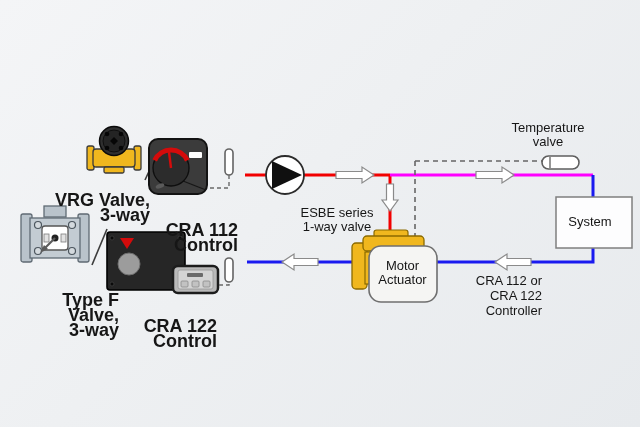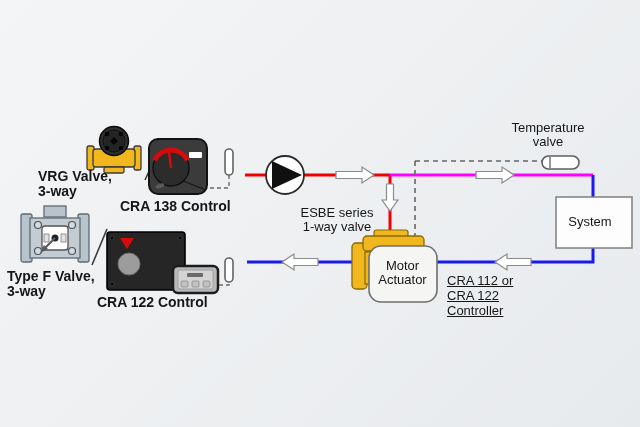--- a/index.html
+++ b/index.html
@@ -3,21 +3,21 @@
 <meta charset="utf-8">
 <style>
   html,body{margin:0;padding:0;}
   .stage{
     position:relative;width:640px;height:427px;overflow:hidden;
     background:linear-gradient(135deg,#f4f5f7 0%,#eef0f2 45%,#e7eaed 100%);
     font-family:"Liberation Sans", sans-serif;
   }
   svg.diagram{position:absolute;left:0;top:0;}
   .lbl{position:absolute;color:#161616;}
-  .lbl.bold{font-weight:bold;font-size:14px;line-height:15px;text-align:left;}
+  .lbl.bold{font-weight:bold;font-size:18px;line-height:15px;text-align:right;margin-top:24px;}
   .lbl.reg{font-size:13px;line-height:14px;text-align:center;}
   .lbl.left{text-align:left;line-height:15px;}
   .sys{font-size:13px;}
 </style>
 </head>
 <body>
 
 <div class="stage">
 
   <svg class="diagram" width="640" height="427" viewBox="0 0 640 427">
@@ -128,21 +128,21 @@
       <path d="M219,285 H229 V282" fill="none" stroke="#6a6a6a" stroke-width="1.4" stroke-dasharray="4 3"></path>
       <rect x="225" y="258" width="8" height="24" rx="4" fill="#ffffff" stroke="#646464" stroke-width="1.6"></rect>
     </g>
   </svg>
 
   <div class="lbl bold" style="left:38px;top:169px;width:112px;">
     <div>VRG Valve,</div>
     <div>3-way</div>
   </div>
 
-  <div class="lbl bold" style="left:120px;top:199px;width:118px;">CRA 138 Control</div>
+  <div class="lbl bold" style="left:120px;top:199px;width:118px;">CRA 112 Control</div>
 
   <div class="lbl bold" style="left:7px;top:269px;width:112px;">
     <div>Type F Valve,</div>
     <div>3-way</div>
   </div>
 
   <div class="lbl bold" style="left:97px;top:295px;width:120px;">CRA 122 Control</div>
 
   <div class="lbl reg" style="left:294px;top:206px;width:86px;">
     <div>ESBE series</div>
@@ -152,21 +152,21 @@
   <div class="lbl reg" style="left:369px;top:259px;width:67px;">
     <div>Motor</div>
     <div>Actuator</div>
   </div>
 
   <div class="lbl reg" style="left:498px;top:121px;width:100px;">
     <div>Temperature</div>
     <div>valve</div>
   </div>
 
-  <div class="lbl reg left" style="left:447px;top:273px;width:95px;text-align:left;text-decoration:underline;">
+  <div class="lbl reg left" style="left:447px;top:273px;width:95px;text-align:right;">
     <div>CRA 112 or</div>
     <div>CRA 122</div>
     <div>Controller</div>
   </div>
 
   <div class="lbl reg sys" style="left:556px;top:215px;width:68px;">System</div>
 
 </div>
 
 </body></html>

